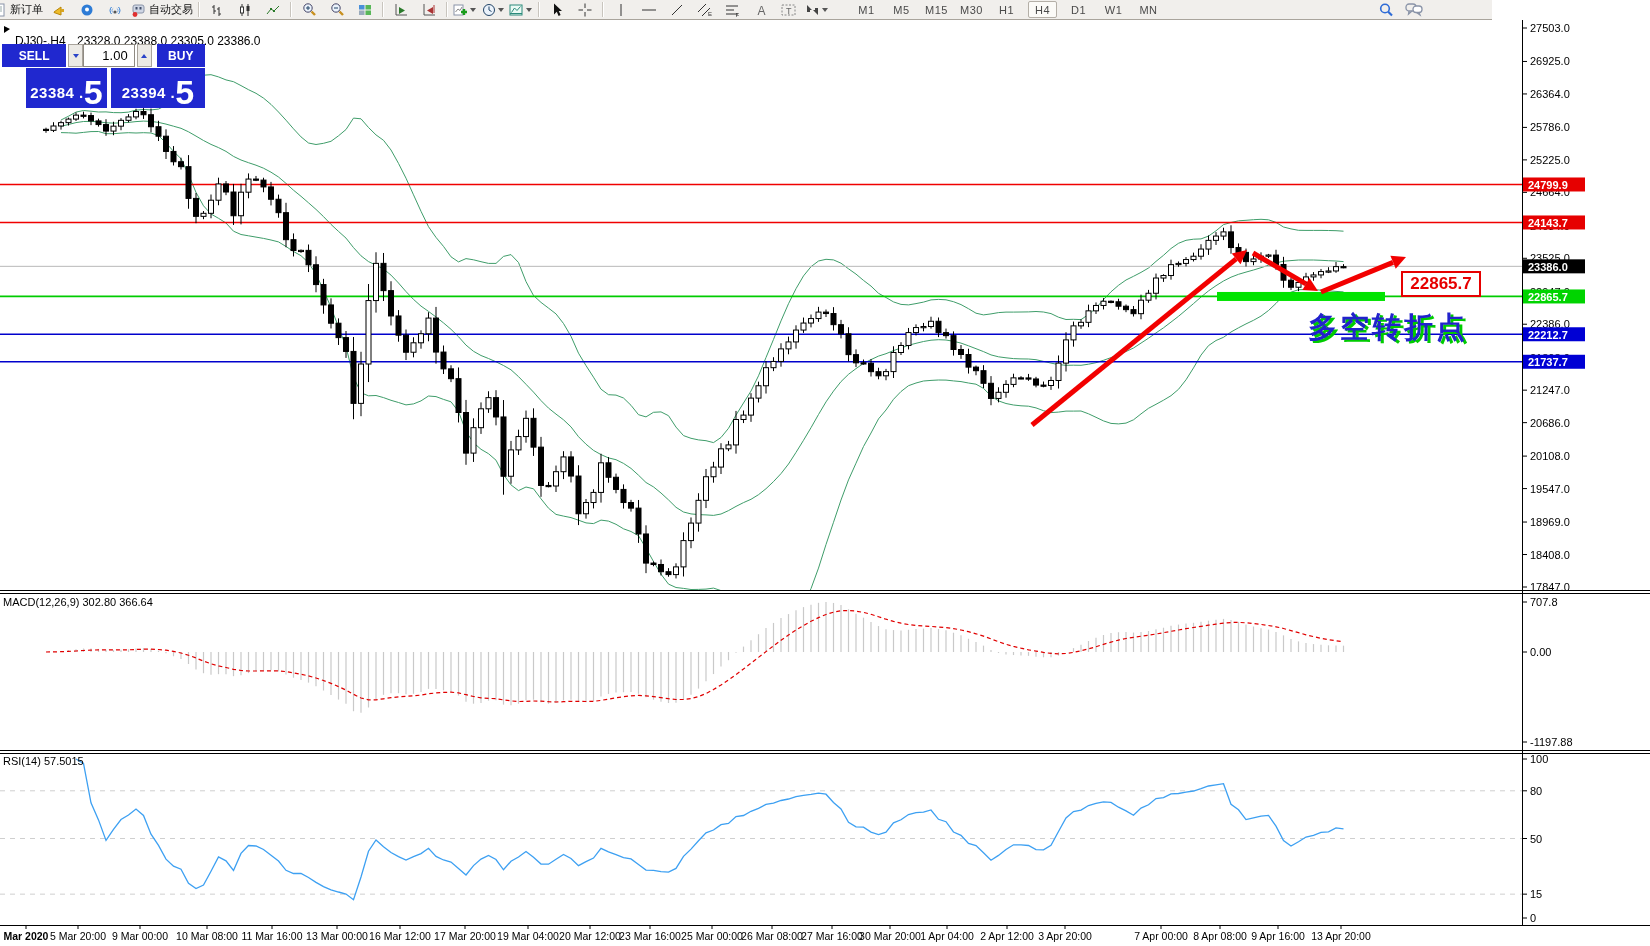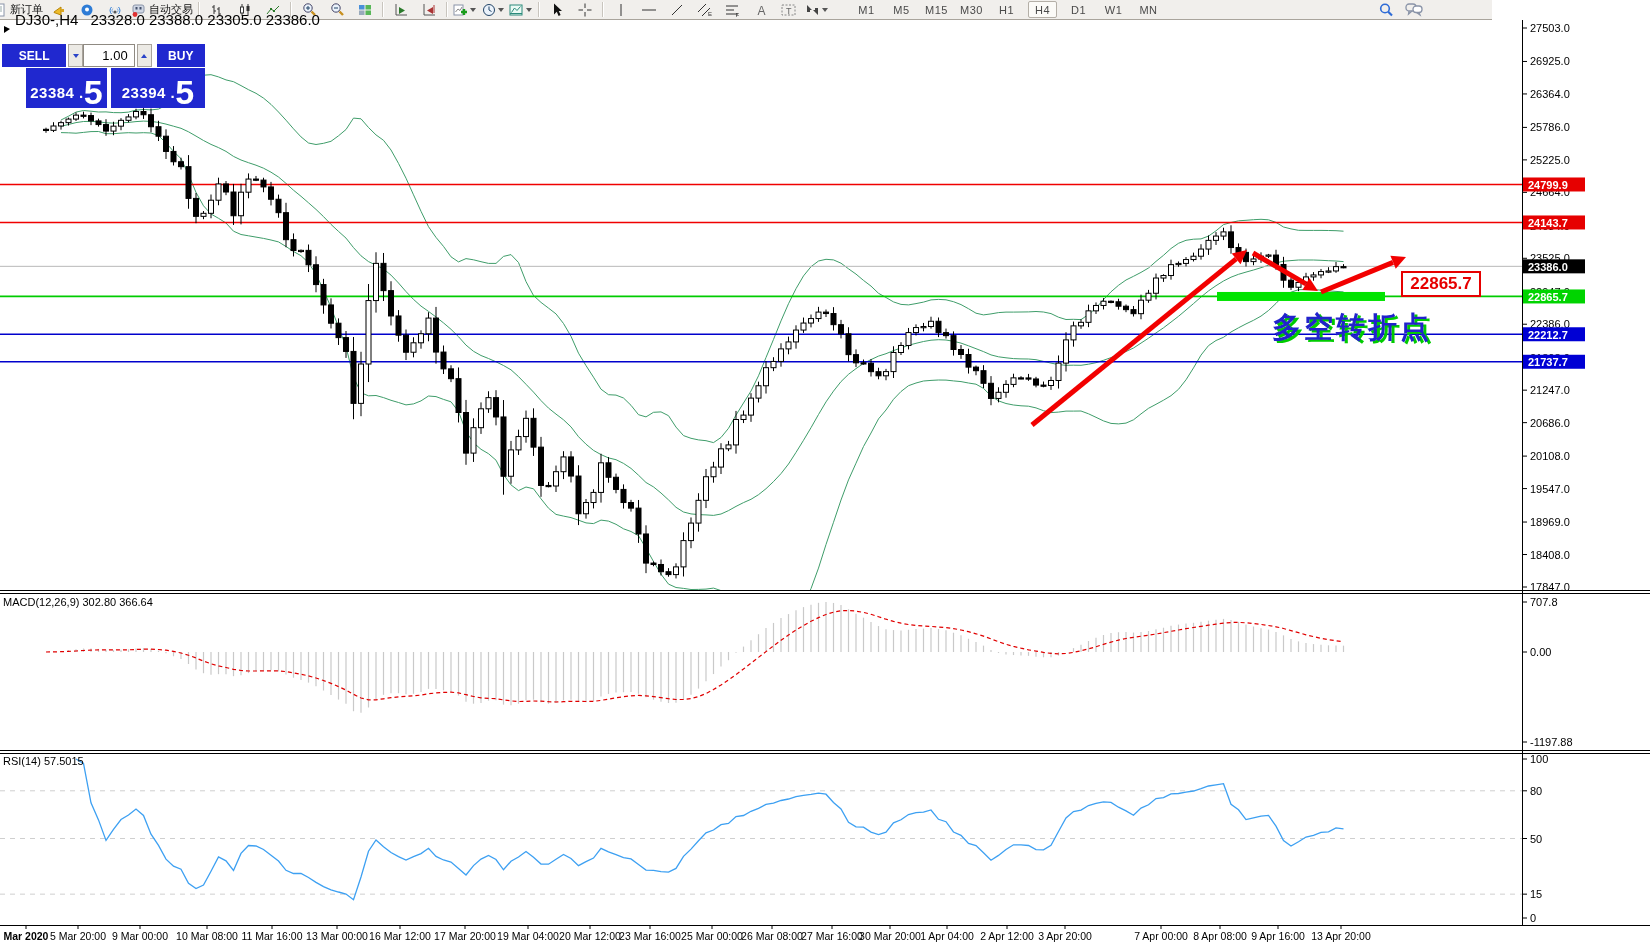--- a/index.html
+++ b/index.html
@@ -15,21 +15,21 @@
   .dd{width:0;height:0;border:3px solid transparent;border-top:4px solid #555;margin:4px 1px 0 2px;}
   .tbtxt{margin-left:3px;color:#111;white-space:nowrap;}
   .cutoff{margin-left:-9px;}
   .tf-group{position:absolute;left:845px;top:0;height:19px;display:flex;align-items:center;}
   .tf{min-width:27px;height:17px;display:inline-flex;align-items:center;justify-content:center;
       color:#4a4a4a;font-size:11px;letter-spacing:0.5px;margin-left:8px;}
   .tf.sel{background:#fbfaf7;border:1px solid #b4afa7;height:15px;border-radius:2px;}
   .right-icons{position:absolute;right:64px;top:0;height:19px;display:flex;align-items:center;}
   
   #cv{position:absolute;left:0;top:0;}
-  .hdr{position:absolute;left:15px;top:11px;font-size:15px;color:#000;z-index:4;white-space:nowrap;}
+  .hdr{position:absolute;left:15px;top:34px;font-size:12px;color:#000;z-index:4;white-space:nowrap;}
   .hdr b{font-weight:normal;margin-right:8px;}
   .mk{position:absolute;left:4px;top:26px;width:0;height:0;border-left:6px solid #000;
       border-top:3px solid transparent;border-bottom:4px solid transparent;z-index:4;}
   .tp{position:absolute;left:2px;top:44px;width:203px;z-index:5;}
   .tp-row1{display:flex;height:23px;}
   .btn-sell,.btn-buy{background:#2028cf;color:#fff;font-weight:bold;font-size:12px;
       display:flex;align-items:center;justify-content:center;}
   .btn-sell{width:65px;}.btn-buy{width:49px;margin-left:5px;}
   .spin{width:15px;background:#eceae5;border:1px solid #a9a49c;box-sizing:border-box;
         display:flex;align-items:center;justify-content:center;margin-left:2px;}
@@ -39,21 +39,21 @@
        align-items:center;justify-content:flex-end;padding-right:6px;font-size:13px;color:#000;}
   .tp-row2{display:flex;height:40px;margin-top:1px;}
   .pricebox{background:#2028cf;color:#fff;display:flex;align-items:flex-end;justify-content:center;margin-left:24px;}
   .pb1{width:98px;}.pb2{width:114px;margin-left:4px;}
   .pricebox .sm{font-size:15px;font-weight:bold;padding-bottom:7px;letter-spacing:0.5px;}
   .pricebox .bg{font-size:34px;font-weight:bold;line-height:0.95;}
   .ind-label{position:absolute;font-size:11px;color:#000;z-index:4;white-space:nowrap;}
   .callout{position:absolute;left:1401px;top:271px;width:76px;height:22px;border:2px solid #e60000;
            background:#fff;color:#e60000;font-size:17px;display:flex;align-items:center;
            justify-content:center;z-index:6;font-weight:bold;}
-  .pivot{position:absolute;left:1272px;top:308px;font-family:"DejaVu Serif","Liberation Serif",serif;
+  .pivot{position:absolute;left:1308px;top:308px;font-family:"DejaVu Serif","Liberation Serif",serif;
          font-size:29px;font-weight:bold;color:#2222cc;letter-spacing:3px;z-index:6;
          text-shadow:3px 2px 0 #00cc00;white-space:nowrap;}
   text{font-family:"Liberation Sans","DejaVu Sans",sans-serif;}
 </style>
 </head>
 <body>
 
 <div class="toolbar">
   <div class="tbflow">
     <span class="ti cutoff">

